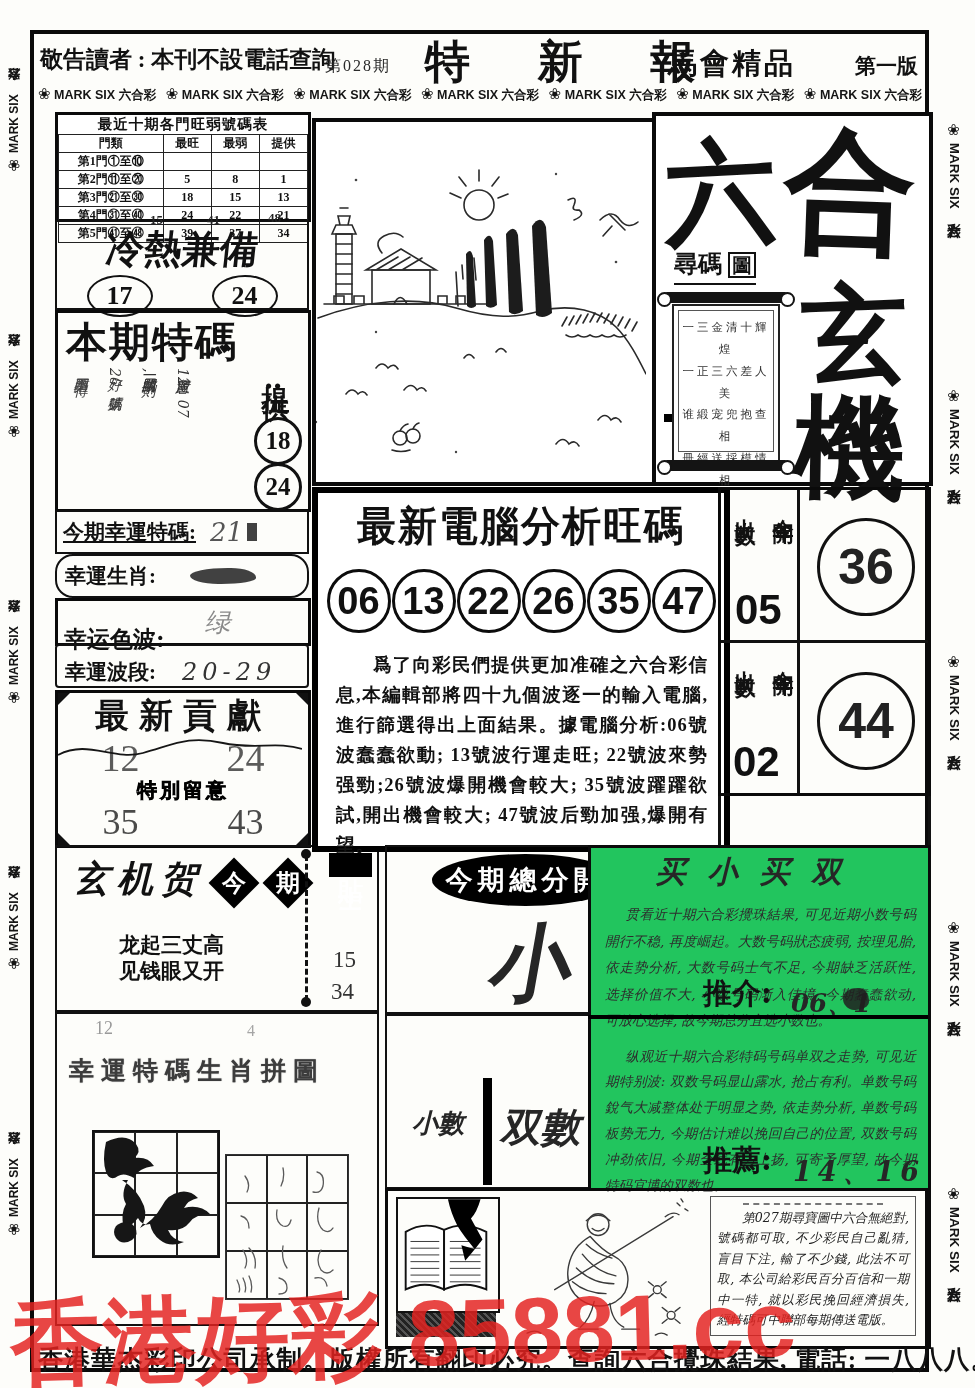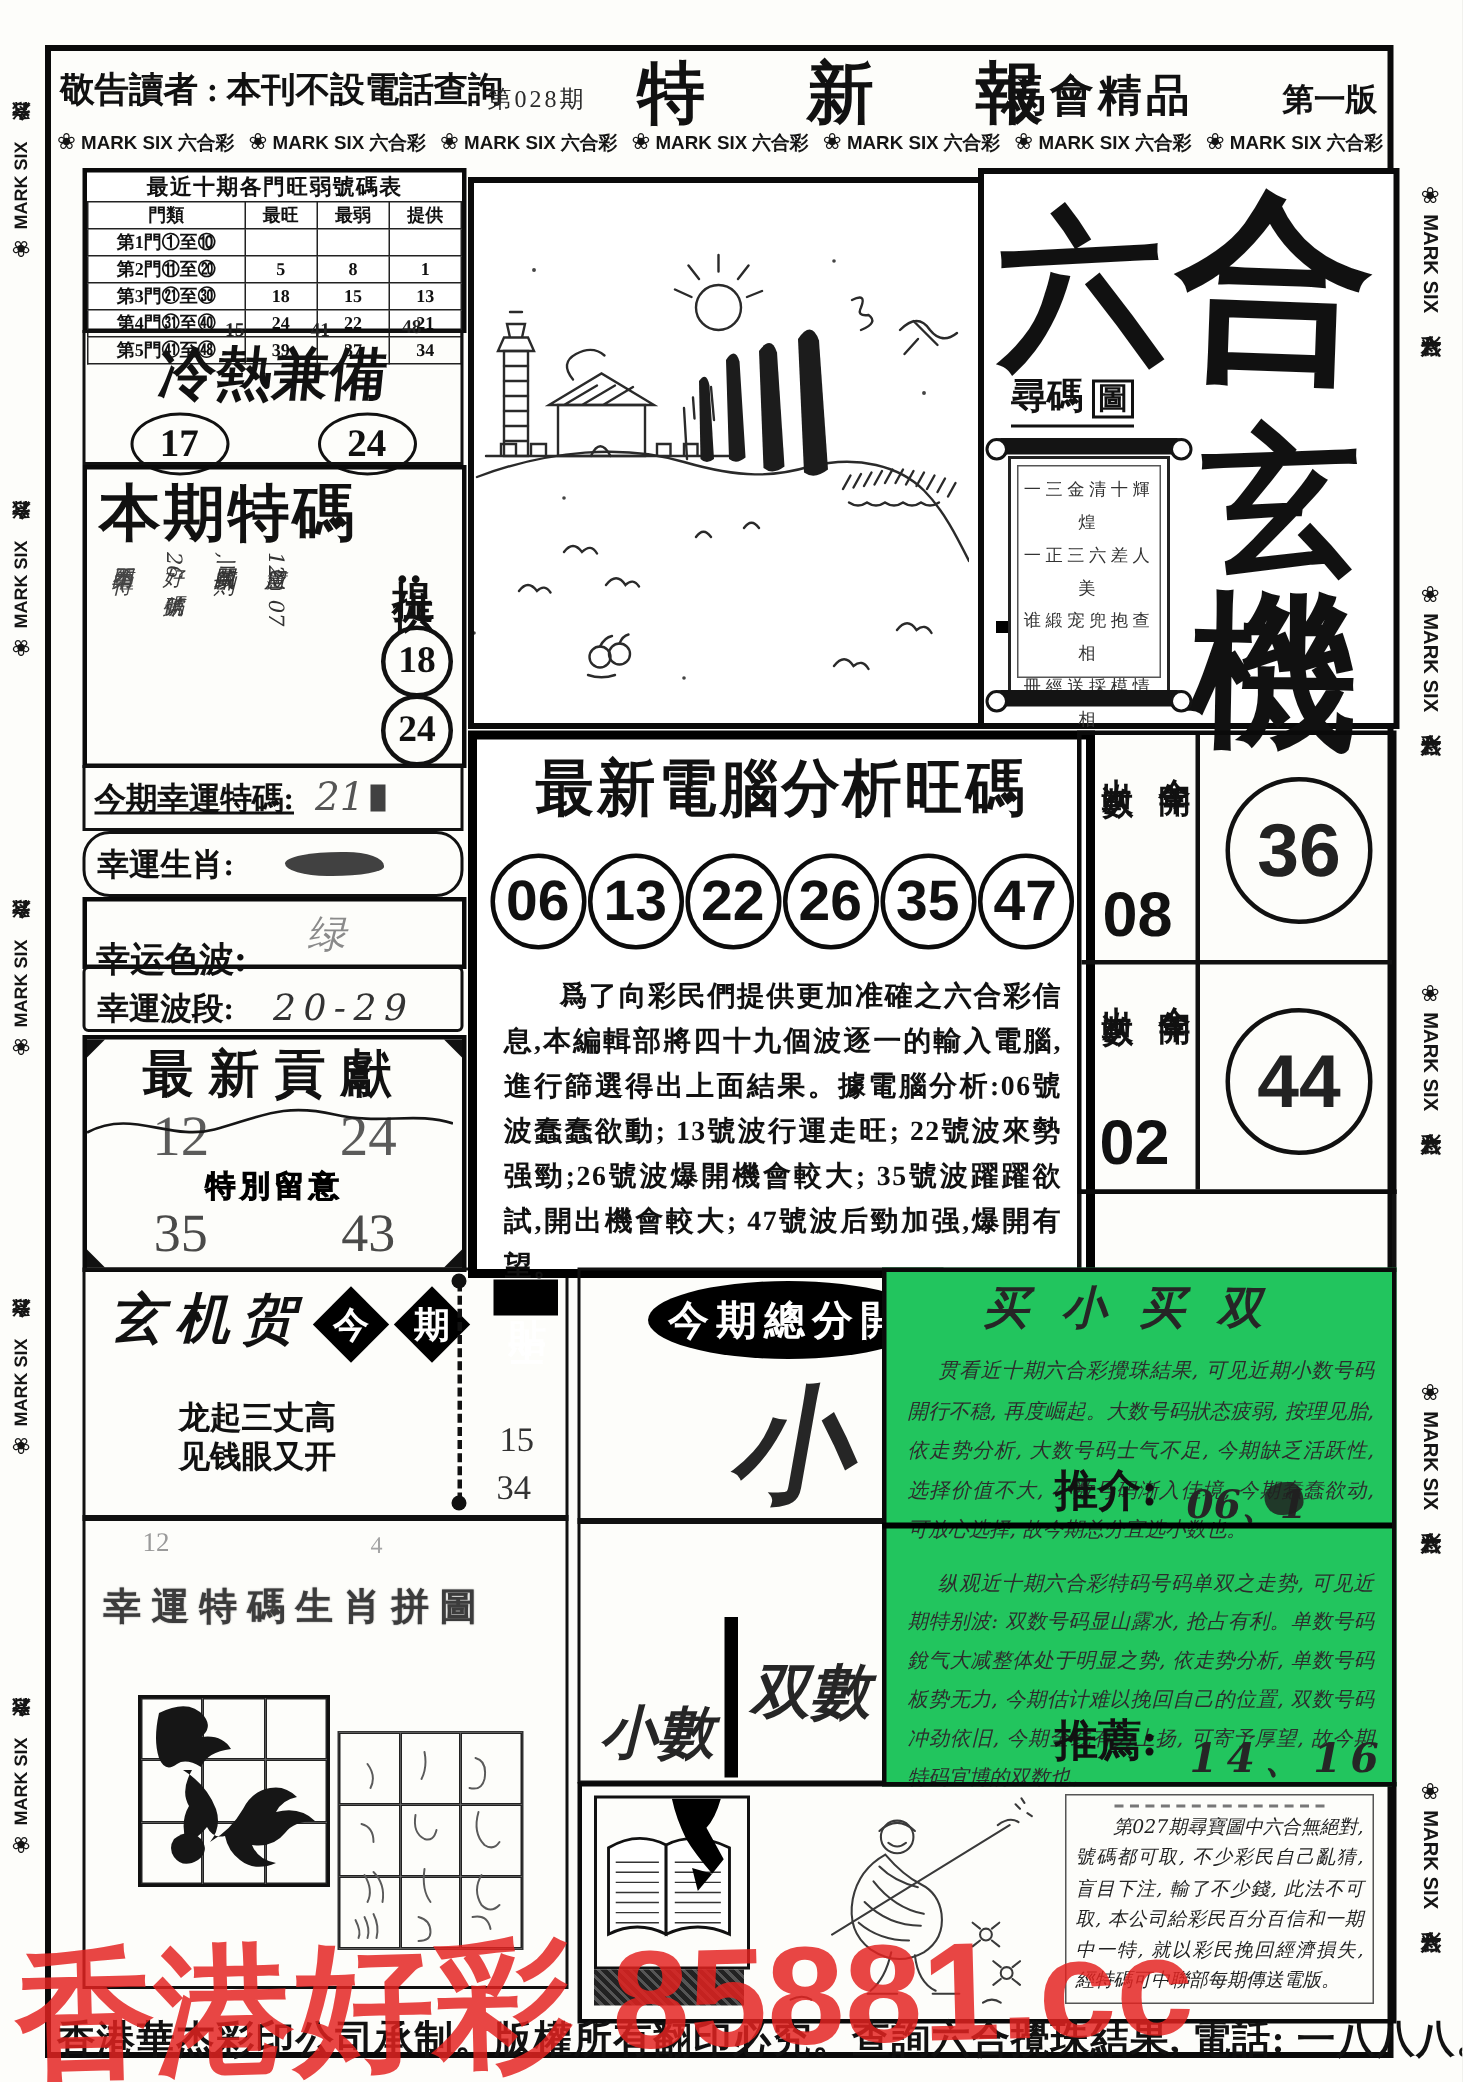--- a/index.html
+++ b/index.html
@@ -301,21 +301,21 @@
     <div class="para" style="margin:18px 16px 0 18px;font-size:18.5px;font-weight:bold;line-height:1.62;letter-spacing:1px;text-indent:2em;">爲了向彩民們提供更加准確之六合彩信息,本編輯部將四十九個波逐一的輸入電腦,進行篩選得出上面結果。據電腦分析:06號波蠢蠢欲動; 13號波行運走旺; 22號波來勢强勁;26號波爆開機會較大; 35號波躍躍欲試,開出機會較大; 47號波后勁加强,爆開有望。</div>
   </div>
 
   <div class="abs b2" style="left:385px;top:845px;width:203px;height:167px;padding-left:37px;">
     <div class="oval-badge" style="margin:7px auto 0;width:187px;height:52px;font-size:27px;">今期總分開</div>
     <div class="hand" style="font-size:82px;text-align:center;margin-top:4px;font-weight:bold;transform:rotate(-4deg);">小</div>
   </div>
 
   <div class="abs b2" style="left:385px;top:1012px;width:203px;height:173px;">
     <div style="position:absolute;left:96px;top:64px;width:9px;height:107px;background:#000;"></div>
-    <div class="hand abs" style="left:8px;top:92px;width:86px;text-align:center;font-size:38px;font-weight:bold;margin-top:24px;">小數</div>
+    <div class="hand abs" style="left:8px;top:92px;width:86px;text-align:center;font-size:26px;font-weight:bold;">小數</div>
     <div class="hand abs" style="left:108px;top:86px;width:90px;text-align:center;font-size:40px;font-weight:bold;">双數</div>
   </div>
 
   <div class="abs" style="left:718px;top:793px;width:207px;height:52px;border:3px solid #111;border-bottom:none;"></div>
   <div class="abs b3" style="left:588px;top:845px;width:337px;height:340px;background:#22c55e;">
     <div class="hand" style="font-size:30px;letter-spacing:22px;text-align:center;margin-top:4px;font-weight:bold;">买小买双</div>
     <div class="hand para" style="margin:8px 12px 0 14px;font-size:13.6px;line-height:1.95;color:#2d2d2d;text-indent:1.5em;">贯看近十期六合彩攪珠結果, 可见近期小数号码開行不稳, 再度崛起。大数号码狀态疲弱, 按理见胎, 依走势分析, 大数号码士气不足, 今期缺乏活跃性, 选择价值不大, 小数号码渐入佳境, 今期蠢蠢欲动, 可放心选择, 故今期总分宜选小数也。</div>
     <span class="cal abs" style="left:112px;top:126px;font-size:29px;">推介:</span>
     <span class="hand abs" style="left:200px;top:138px;font-size:26px;font-weight:bold;">06、1</span>
     <span class="smudge blob abs" style="left:252px;top:140px;width:26px;height:22px;"></span>
@@ -389,21 +389,21 @@
       <div style="position:absolute;right:-5px;top:168px;width:11px;height:11px;border:2px solid #141414;border-radius:50%;background:#fff;"></div>
     </div>
   </div>
 
   <div class="abs b3" style="left:718px;top:487px;width:207px;height:303px;">
     <div class="abs" style="left:76px;top:0;width:2.5px;height:303px;background:#111;"></div>
     <div class="abs" style="left:0;top:150px;width:207px;height:3px;background:#111;"></div>
 
     <div class="vtx abs" style="left:48px;top:12px;font-size:21px;font-weight:900;letter-spacing:3px;">今年開</div>
     <div class="vtx abs" style="left:10px;top:12px;font-size:21px;font-weight:900;letter-spacing:3px;">出次數</div>
-    <div class="abs sans" style="left:14px;top:96px;font-size:42px;font-weight:bold;">08</div>
+    <div class="abs sans" style="left:14px;top:96px;font-size:42px;font-weight:bold;">05</div>
     <div class="circleN abs" style="left:96px;top:28px;width:92px;height:92px;border:3px solid #111;font-size:50px;color:#222;">36</div>
 
     <div class="vtx abs" style="left:48px;top:164px;font-size:21px;font-weight:900;letter-spacing:3px;">今年開</div>
     <div class="vtx abs" style="left:10px;top:164px;font-size:21px;font-weight:900;letter-spacing:3px;">出次數</div>
     <div class="abs sans" style="left:12px;top:248px;font-size:42px;font-weight:bold;">02</div>
     <div class="circleN abs" style="left:96px;top:182px;width:92px;height:92px;border:3px solid #111;font-size:50px;color:#222;">44</div>
   </div>
 
   <div class="abs" style="left:38px;top:1342px;width:884px;font-size:25.5px;font-weight:bold;white-space:nowrap;letter-spacing:1px;">香港華杰彩印公司承制。版權所有翻印必究。查詢六合攪珠結果, 電話: 一八八八。</div>
 

